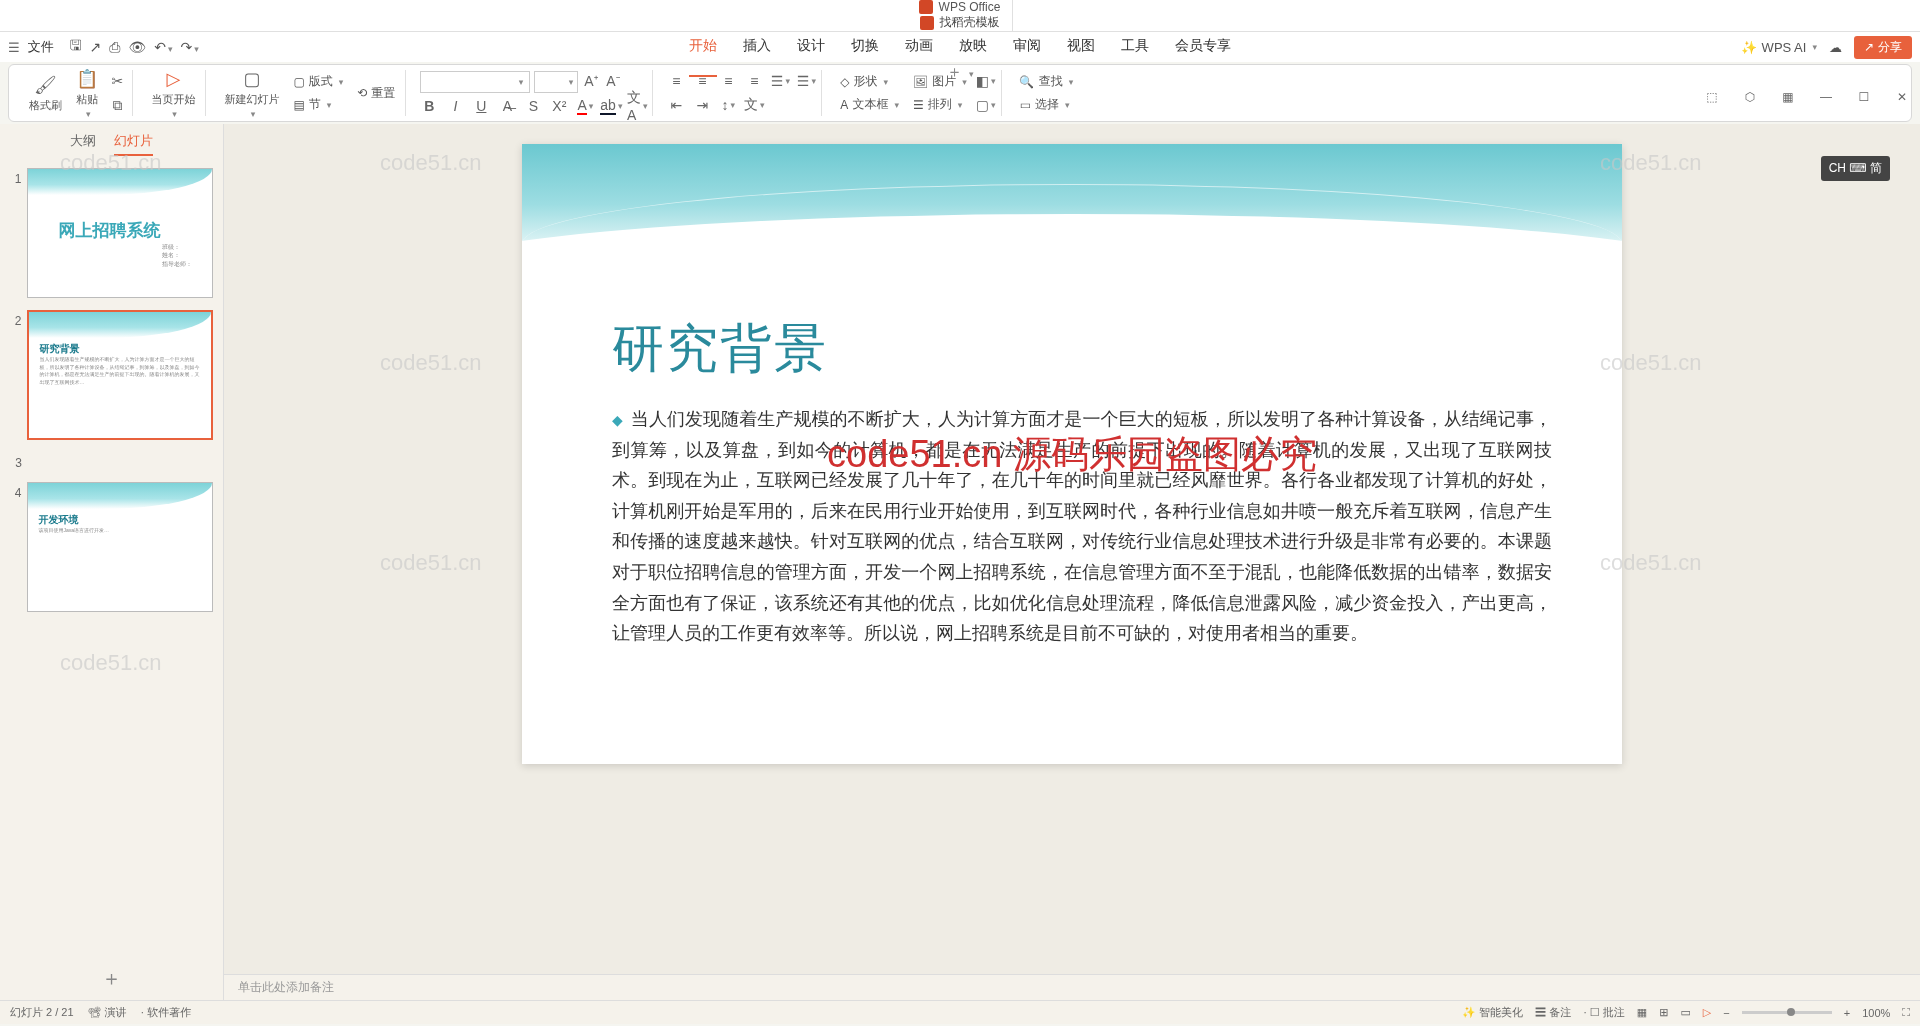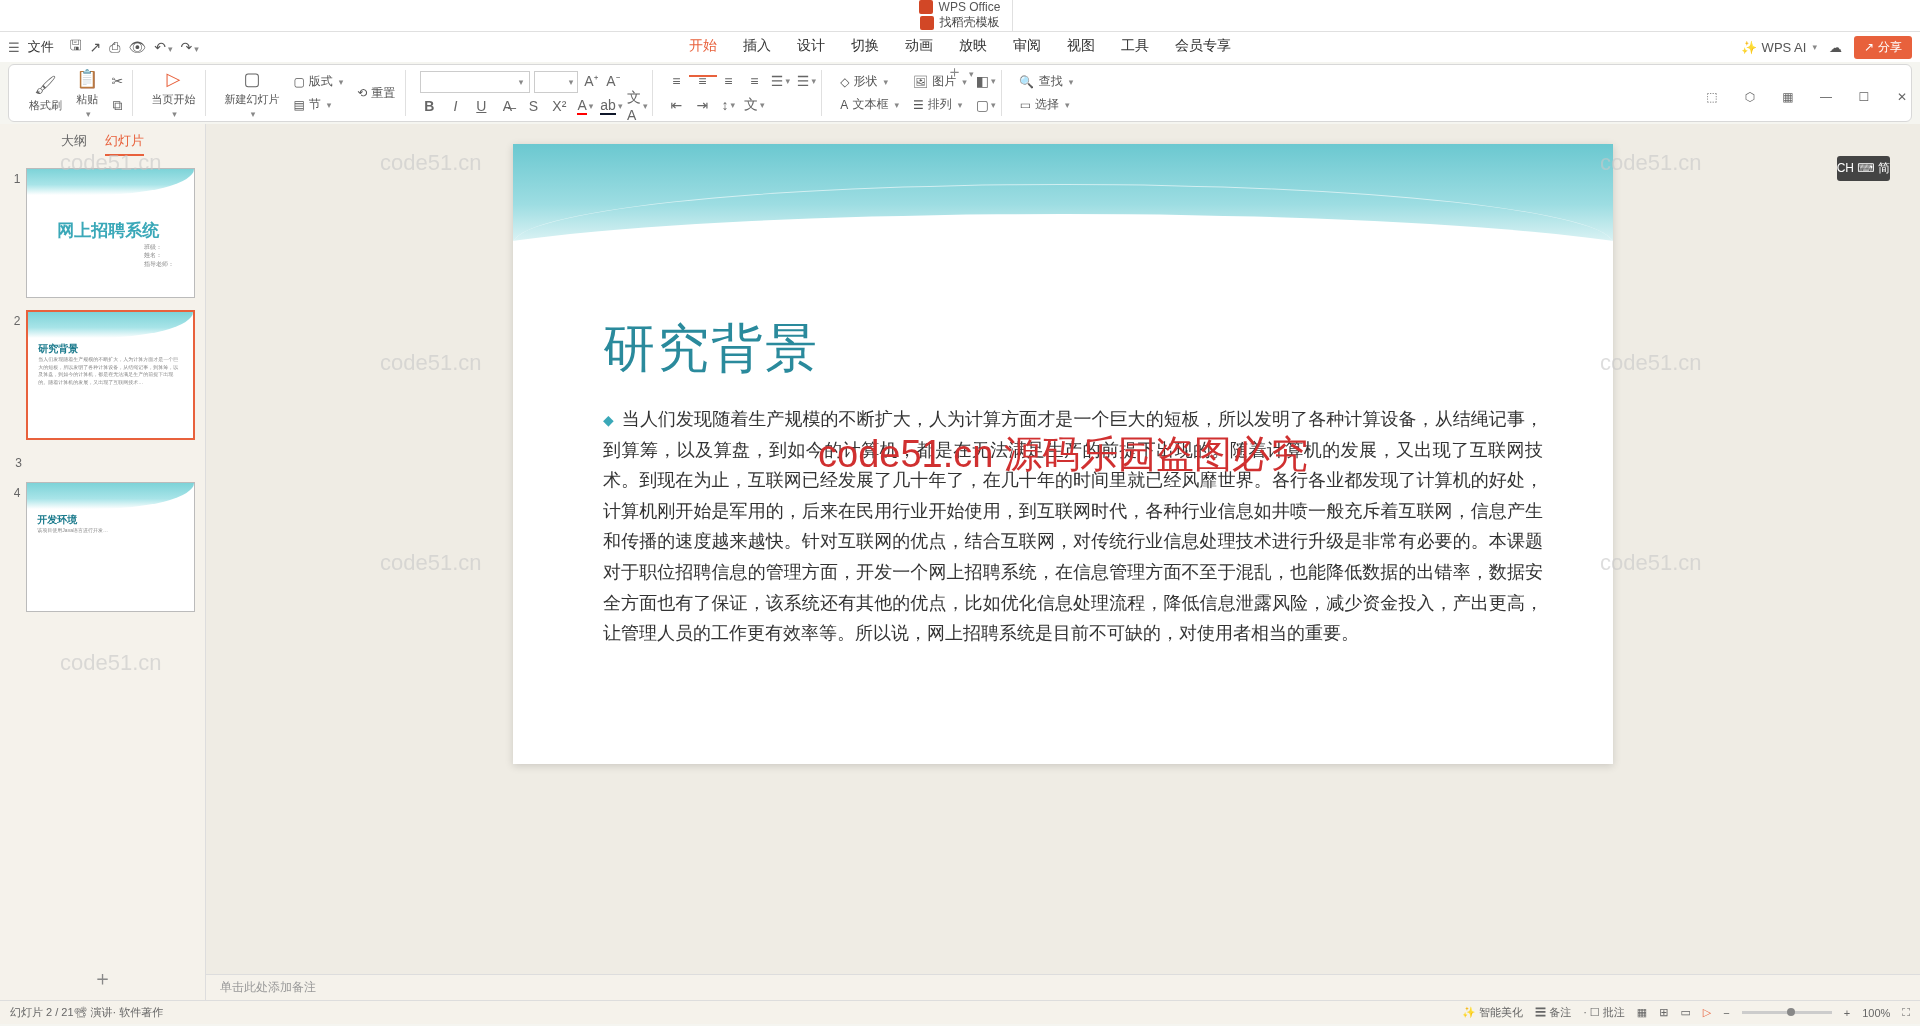--- a/index.html
+++ b/index.html
@@ -39,21 +39,21 @@
 .rbtn { display:flex; flex-direction:column; align-items:center; gap:2px; cursor:pointer; padding:2px 4px; font-size:11px; color:#555; }
 .rbtn .ic { font-size:18px; color:#666; }
 .rbtn-sm { display:flex; align-items:center; gap:4px; cursor:pointer; font-size:12px; color:#555; padding:2px 4px; }
 .rbtn-ic { width:18px; height:18px; display:flex; align-items:center; justify-content:center; color:#666; font-size:14px; cursor:pointer; }
 .dd { font-size:9px; color:#888; margin-left:2px; }
 .fontbox { border:1px solid #ccc; height:22px; min-width:110px; padding:0 6px; font-size:12px; color:#aaa; display:flex; align-items:center; }
 .sizebox { border:1px solid #ccc; height:22px; width:44px; padding:0 4px; font-size:12px; color:#aaa; display:flex; align-items:center; }
 
 
 .main { display:flex; height:calc(100% - 150px); }
-.sidepanel { width:206px; background:#f5f2eb; border-right:1px solid #ddd; display:flex; flex-direction:column; }
+.sidepanel { width:224px; background:#f5f2eb; border-right:1px solid #ddd; display:flex; flex-direction:column; }
 .side-tabs { display:flex; justify-content:center; gap:18px; padding:8px 0; font-size:13px; }
 .side-tab { color:#666; cursor:pointer; padding-bottom:4px; }
 .side-tab.active { color:#e8613c; border-bottom:2px solid #e8613c; }
 .thumbs { flex:1; overflow-y:auto; padding:4px 10px; }
 .thumb-row { display:flex; align-items:flex-start; gap:6px; margin-bottom:12px; }
 .thumb-num { font-size:12px; color:#666; width:12px; text-align:right; padding-top:4px; }
 .thumb { width:195px; height:130px; background:#fff; border:1px solid #bbb; position:relative; overflow:hidden; cursor:pointer; }
 .thumb.sel { border:2px solid #e8613c; }
 .thumb-wave { position:absolute; top:0; left:0; right:0; height:26px; background:linear-gradient(180deg,#7dd3d8 0%,#a8e4e8 60%,#fff 100%); border-bottom-right-radius:60% 100%; }
 .thumb-title { position:absolute; top:30px; left:10px; font-size:10px; color:#1a7a8c; font-weight:bold; }
@@ -67,24 +67,24 @@
 .slide { width:1100px; height:620px; background:#fff; box-shadow:0 2px 8px rgba(0,0,0,0.15); position:relative; overflow:hidden; }
 .slide-wave { position:absolute; top:0; left:0; right:0; height:110px; background:linear-gradient(180deg,#6bc8d0 0%,#9dddE2 55%,#d4f0f2 85%,#fff 100%); }
 .slide-wave::after { content:""; position:absolute; bottom:-20px; left:-10%; width:120%; height:60px; background:#fff; border-radius:50% 50% 0 0 / 100% 100% 0 0; }
 .slide-curve { position:absolute; top:40px; left:0; right:0; height:60px; border-top:1px solid rgba(255,255,255,0.6); border-radius:50% 50% 0 0 / 100% 100% 0 0; }
 .slide-title { position:absolute; top:170px; left:90px; font-size:52px; color:#2a8a9c; font-weight:500; letter-spacing:2px; }
 .slide-body { position:absolute; top:260px; left:90px; right:70px; font-size:18px; color:#333; line-height:1.7; text-align:justify; }
 .bullet-mark { color:#3aa8b8; margin-right:8px; font-size:14px; }
 .wm-overlay { position:absolute; top:50%; left:50%; transform:translate(-50%,-50%); font-size:38px; color:#d03030; font-weight:normal; pointer-events:none; white-space:nowrap; }
 .notes { height:26px; padding:4px 14px; font-size:12px; color:#999; border-top:1px solid #ddd; background:#f5f2eb; }
 
-.ime-badge { position:absolute; right:30px; top:156px; background:#444; color:#fff; font-size:12px; padding:4px 0; border-radius:3px; display:flex; align-items:center; gap:4px; }
-
-
-.statusbar { height:24px; background:#f5f2eb; border-top:1px solid #ddd; display:flex; align-items:center; padding:0 10px; font-size:11px; color:#666; }
+.ime-badge { position:absolute; right:30px; top:156px; background:#444; color:#fff; font-size:12px; padding:4px 8px; border-radius:3px; display:flex; align-items:center; gap:4px; }
+
+
+.statusbar { height:24px; background:#f5f2eb; border-top:1px solid #ddd; display:flex; align-items:center; padding:0 10px; font-size:11px; color:#666; gap:14px; }
 .status-right { margin-left:auto; display:flex; align-items:center; gap:12px; }
 .zoom-slider { width:90px; height:3px; background:#ccc; position:relative; }
 .zoom-slider::after { content:""; position:absolute; left:50%; top:-3px; width:8px; height:8px; background:#888; border-radius:50%; }
 
 
 .wm-bg { position:absolute; color:#c8c8c8; font-size:22px; pointer-events:none; opacity:0.6; }
 </style>
 </head>
 <body>
 

